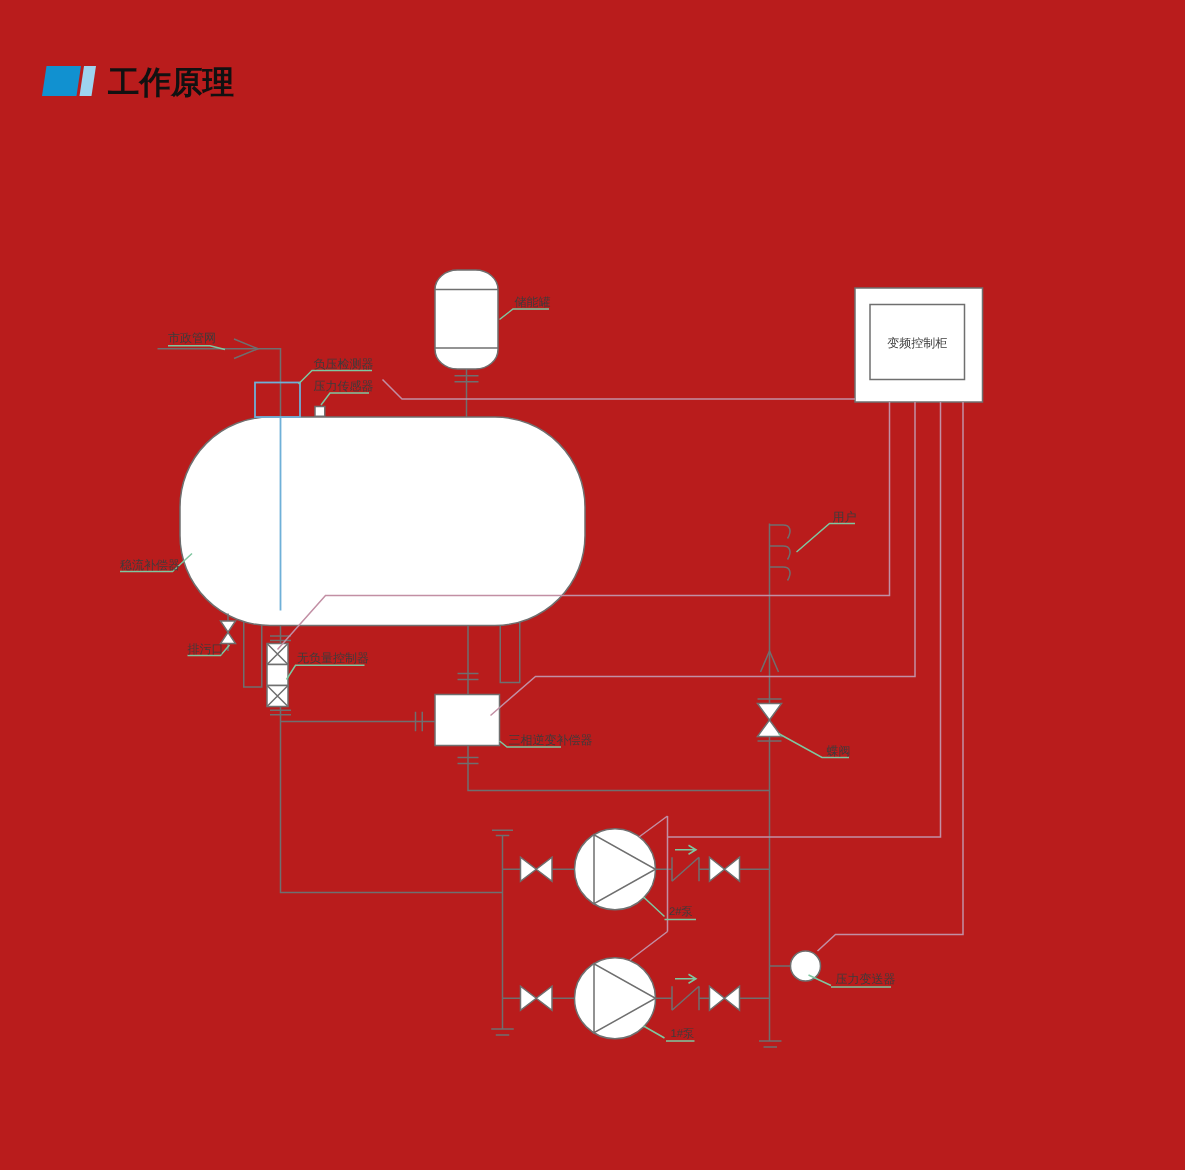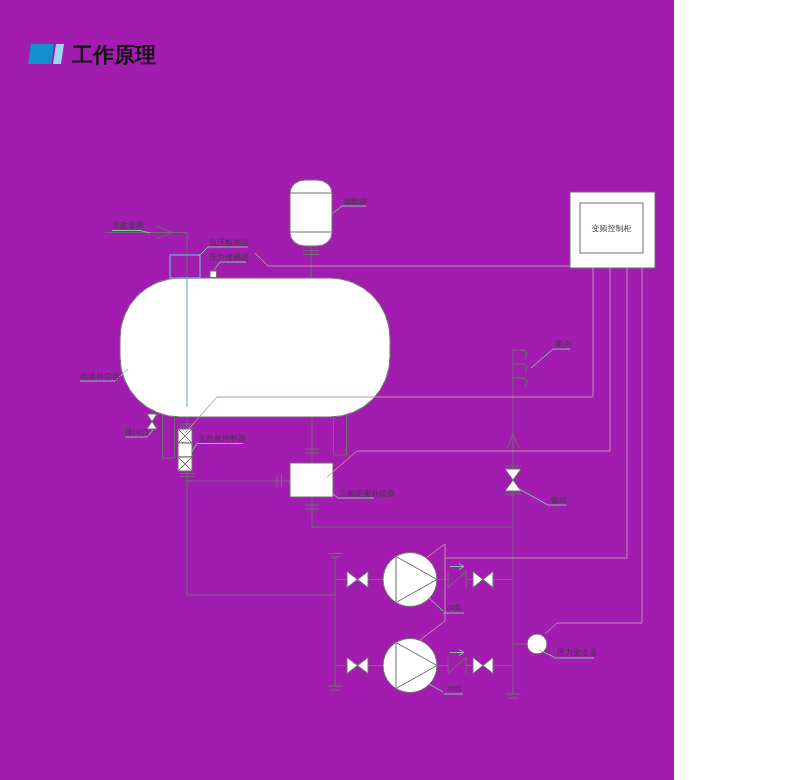--- a/index.html
+++ b/index.html
@@ -1,16 +1,16 @@
 <!DOCTYPE html>
 <html style="--line: #6f6f6f; --signal: #c28fa4; --leader: #7fc7a0; --blue: #6fb0d8; --text: #3c3c3c; --accent: #1191d0; --accent-light: #9ed4ef;"><head>
 <meta charset="utf-8">
 <style>
   html,body{margin:0;padding:0;background:#fff;}
-  .page{position:relative;width:674px;height:780px;background:#a21caf;overflow:hidden;
+  .page{position:relative;width:790px;height:780px;background:#b91c1c;overflow:hidden;
         font-family:"Liberation Sans","DejaVu Sans",sans-serif;}
   svg{position:absolute;left:0;top:0;}
   .pl{stroke:var(--line);stroke-width:1;fill:none;}
   .plw{stroke:var(--line);stroke-width:1;fill:#fff;}
   .sig{stroke:var(--signal);stroke-width:1;fill:none;}
   .ldr{stroke:var(--leader);stroke-width:1;fill:none;}
   .blu{stroke:var(--blue);stroke-width:1.2;fill:none;}
   .lbl{font-family:"Liberation Sans","DejaVu Sans",sans-serif;font-size:8px;fill:var(--text);}
   .lbls{font-size:7.5px;}
   .title-text{font-family:"Liberation Sans","DejaVu Sans",sans-serif;font-size:21px;font-weight:bold;fill:#111;}

